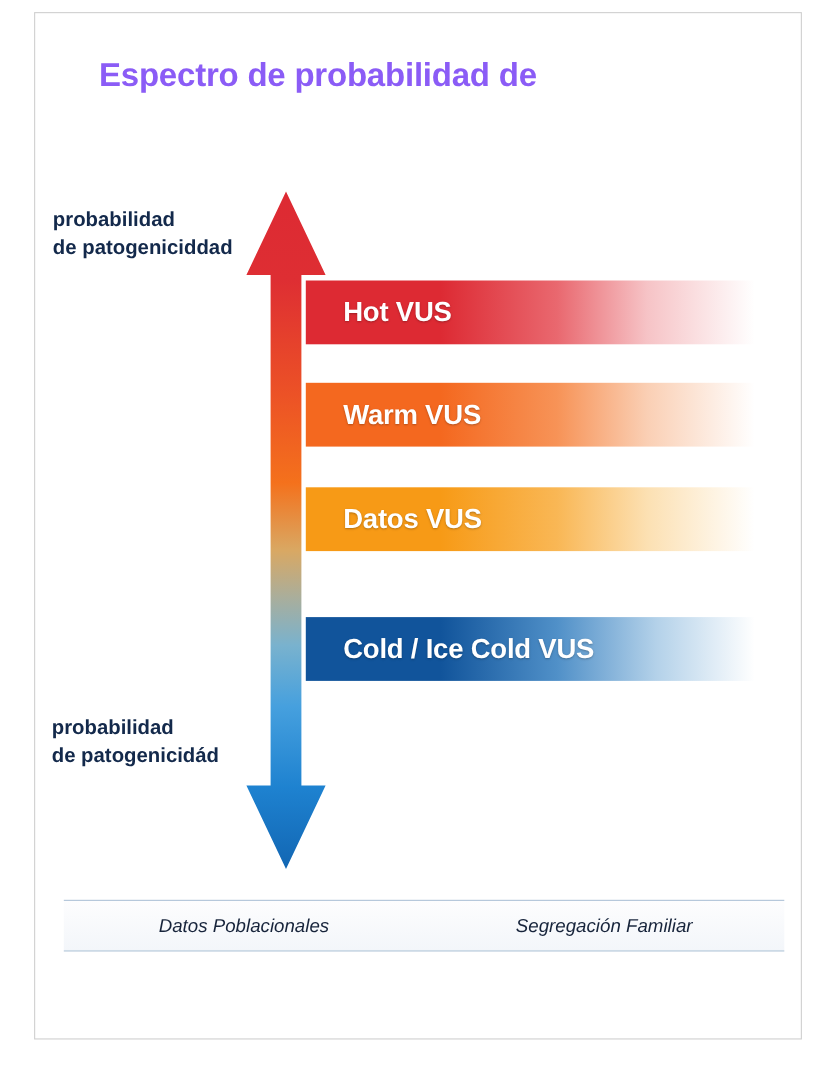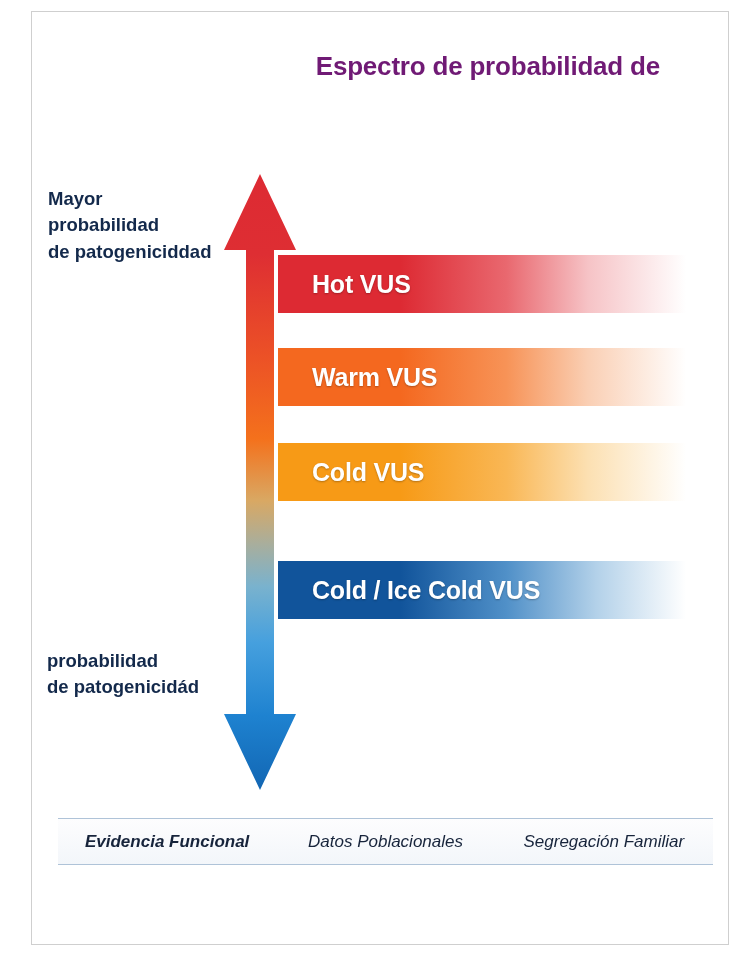--- a/index.html
+++ b/index.html
@@ -34,23 +34,23 @@
     box-sizing: border-box;
     background: #ffffff;
   }
 
   
   .title {
     position: absolute;
     left: 90px;
     top: 50px;
     width: 570px;
-    text-align: right;
-    color: #701a75;
-    font-size: 26px;
+    text-align: left;
+    color: #8b5cf6;
+    font-size: 30px;
     font-weight: bold;
     line-height: 1.28;
     letter-spacing: -0.2px;
   }
   .title .ln { display: block; }
 
   
   .axis-label {
     position: absolute;
     color: #13294B;
@@ -137,21 +137,20 @@
 <body>
 
 <div id="figure">
   <div class="frame"></div>
 
   <div class="title">
     <span class="ln">Espectro de probabilidad de</span>
   </div>
 
   <div class="axis-label axis-top">
-    <span class="ln">Mayor</span>
     <span class="ln">probabilidad</span>
     <span class="ln">de patogeniciddad</span>
   </div>
 
   <div class="axis-label axis-bottom">
     <span class="ln">probabilidad</span>
     <span class="ln">de patogenicidád</span>
   </div>
 
   <div class="arrow">
@@ -175,25 +174,24 @@
   </div>
 
   <div class="bars">
     <div class="bar bar-hot">
       <span class="bar-label">Hot VUS</span>
     </div>
     <div class="bar bar-warm">
       <span class="bar-label">Warm VUS</span>
     </div>
     <div class="bar bar-tepid">
-      <span class="bar-label">Cold VUS</span>
+      <span class="bar-label">Datos VUS</span>
     </div>
     <div class="bar bar-cold">
       <span class="bar-label">Cold / Ice Cold VUS</span>
     </div>
   </div>
 
   <div class="footer">
-    <span class="footer-item strong">Evidencia Funcional</span>
     <span class="footer-item">Datos Poblacionales</span>
     <span class="footer-item">Segregación Familiar</span>
   </div>
 </div>
 
 </body></html>

